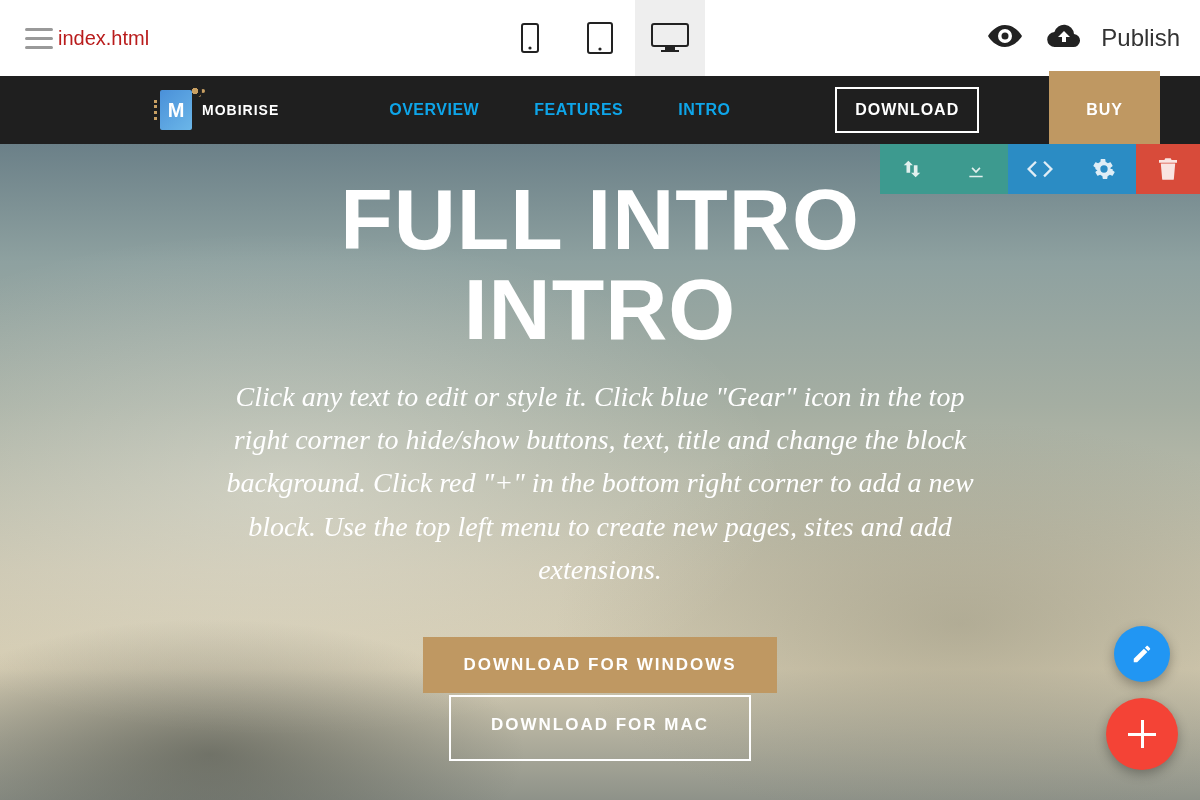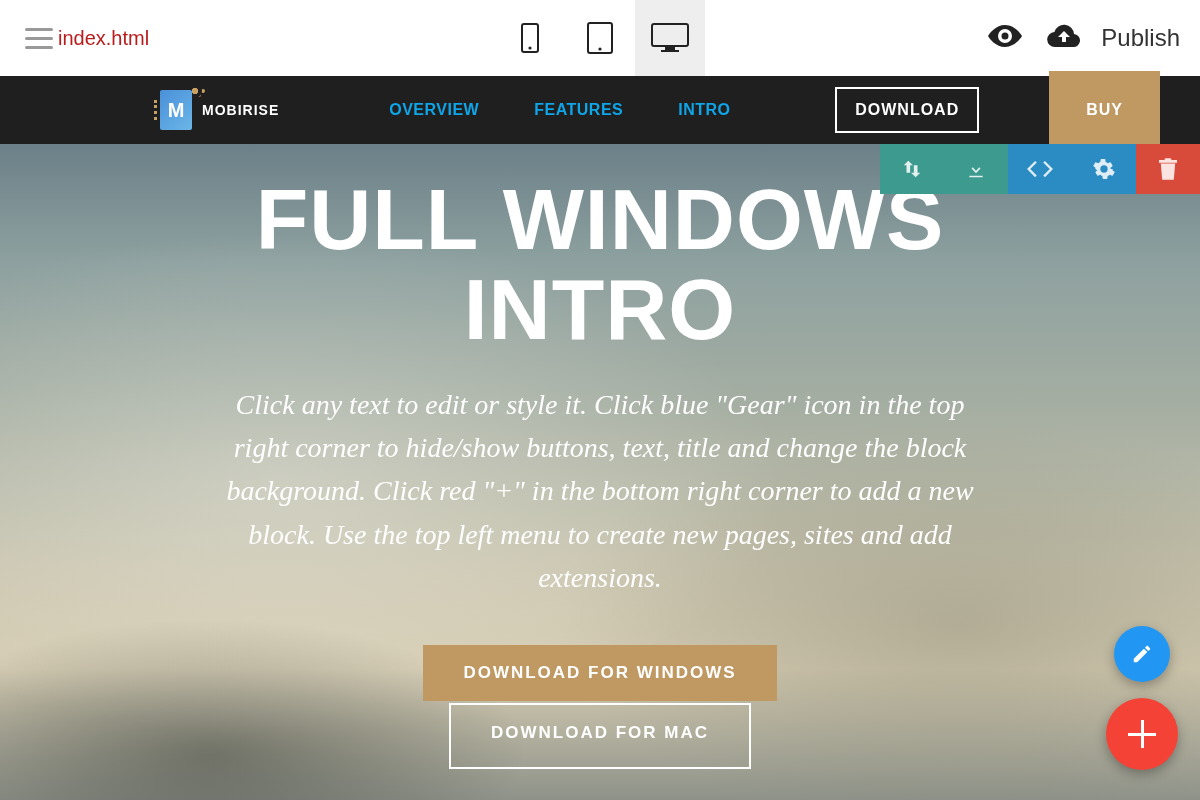--- a/index.html
+++ b/index.html
@@ -29,21 +29,21 @@
 .nav-links{display:flex;gap:55px;margin-left:60px}
 .nav-link{color:#0ea5e9;font-weight:700;font-size:16px;letter-spacing:0.5px;cursor:pointer}
 .nav-btn{border:2px solid #fff;color:#fff;font-weight:700;font-size:16px;padding:12px 18px;letter-spacing:1px;cursor:pointer;background:transparent}
 .nav-btn.buy{background:#bf9862;border-color:#bf9862;padding:28px 35px}
 
 
 .hero{position:relative;height:656px;background:linear-gradient(180deg,#6b8088 0%,#8ea1a0 18%,#a5aea2 40%,#c9c4ae 65%,#d6cdb3 80%,#8e9289 100%);display:flex;flex-direction:column;align-items:center;padding-top:30px}
 .hero::before{content:"";position:absolute;inset:0;background:radial-gradient(ellipse 700px 350px at 280px 340px,rgba(250,248,240,0.35),transparent 72%),radial-gradient(ellipse 520px 260px at 960px 480px,rgba(120,118,98,0.35),transparent 78%),radial-gradient(ellipse 420px 180px at 210px 610px,rgba(58,62,56,0.5),transparent 75%)}
 .hero>*{position:relative;z-index:1}
 .hero-title{color:#fff;font-weight:800;font-size:86px;line-height:1.05;text-align:center;letter-spacing:1px}
-.hero-sub{color:#fff;font-style:italic;font-family:Georgia,serif;font-size:28px;line-height:1.55;text-align:center;max-width:760px;margin-top:28px}
+.hero-sub{color:#fff;font-style:italic;font-family:Georgia,serif;font-size:28px;line-height:1.55;text-align:center;max-width:760px;margin-top:20px}
 .hero-buttons{margin-top:45px;display:flex;flex-direction:column;align-items:center;gap:2px}
 .dl-btn{padding:18px 40px;font-weight:700;font-size:17px;letter-spacing:2px;cursor:pointer;color:#fff}
 .dl-btn.win{background:#bf9862;border:none}
 .dl-btn.mac{background:transparent;border:2px solid #fff;padding-bottom:24px}
 
 
 .block-tools{position:absolute;top:144px;right:0;display:flex;z-index:5}
 .tool{width:64px;height:50px;display:flex;align-items:center;justify-content:center;cursor:pointer}
 .tool svg{fill:#fff;opacity:.85}
 .tool.teal{background:#3d9a8f}
@@ -117,21 +117,21 @@
     <div class="nav-link">OVERVIEW</div>
     <div class="nav-link">FEATURES</div>
     <div class="nav-link">INTRO</div>
   </div>
   <button class="nav-btn" style="margin-left:auto">DOWNLOAD</button>
   <button class="nav-btn buy" style="margin-left:20px">BUY</button>
 </div>
 
 <div class="hero">
   <div class="hero-title">
-    <div>FULL WINDOWS</div>
+    <div>FULL INTRO</div>
     <div>INTRO</div>
   </div>
   <div class="hero-sub">Click any text to edit or style it. Click blue "Gear" icon in the top right corner to hide/show buttons, text, title and change the block background. Click red "+" in the bottom right corner to add a new block. Use the top left menu to create new pages, sites and add extensions.</div>
   <div class="hero-buttons">
     <button class="dl-btn win">DOWNLOAD FOR WINDOWS</button>
     <button class="dl-btn mac">DOWNLOAD FOR MAC</button>
   </div>
 </div>
 
 <div class="block-tools">

